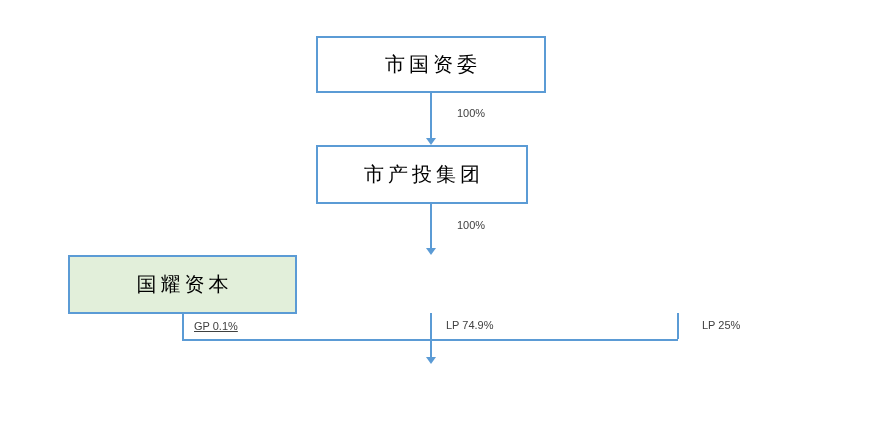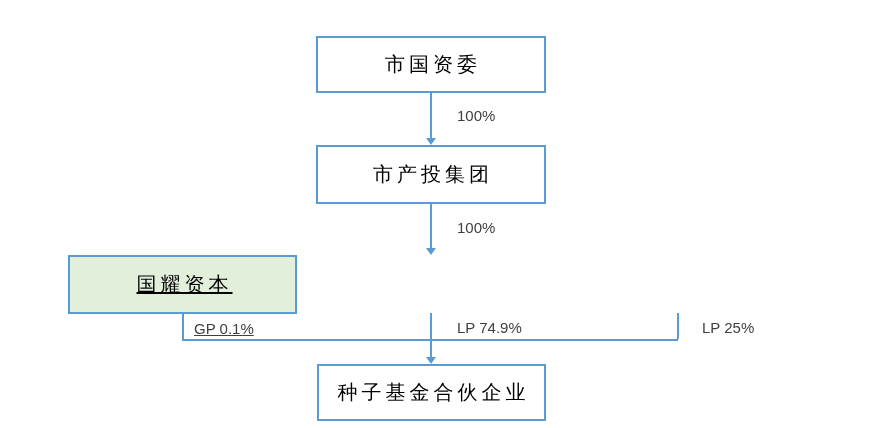--- a/index.html
+++ b/index.html
@@ -25,22 +25,22 @@
     font-family: "Liberation Serif", "DejaVu Serif", serif;
     font-size: 20px;
     letter-spacing: 4px;
     text-indent: 4px;
     color: var(--label-color, #000000);
     white-space: nowrap;
   }
   .node.highlight { background: var(--highlight-fill, #E2EFDA); }
 
   #n-sasac    { left: 316px; top: 20px;  width: 230px; height: 57px; }
-  #n-chantou  { left: 316px; top: 129px; width: 230px; height: 59px; }
-  #n-guoyao   { left: 68px;  top: 239px; width: 229px; height: 59px; text-decoration: underline; }
+  #n-chantou  { left: 316px; top: 129px; width: 212px; height: 59px; }
+  #n-guoyao   { left: 68px;  top: 239px; width: 229px; height: 59px; }
   #n-kechuang { left: 317px; top: 239px; width: 229px; height: 58px; }
   #n-tianshi  { left: 565px; top: 237px; width: 232px; height: 60px; }
   #n-seed     { left: 317px; top: 348px; width: 229px; height: 57px; }
 
   .vline, .hline {
     position: absolute;
     background: var(--connector, #5B9BD5);
   }
   .vline { width: 1.5px; }
   .hline { height: 1.5px; }
@@ -59,28 +59,28 @@
     border-right: 5px solid transparent;
     border-top: 7px solid var(--connector, #5B9BD5);
   }
   #a-sasac-chantou    { left: 426px; top: 122px; }
   #a-chantou-kechuang { left: 426px; top: 232px; }
   #a-kechuang-seed    { left: 426px; top: 341px; }
 
   .edge-label {
     position: absolute;
     font-family: "Liberation Sans", sans-serif;
-    font-size: 15px;
+    font-size: 11px;
     color: var(--edge-label-color, #404040);
     white-space: nowrap;
   }
   #e-sasac-chantou    { left: 457px; top: 91px; }
   #e-chantou-kechuang { left: 457px; top: 203px; }
   #e-guoyao-seed      { left: 194px; top: 304px; text-decoration: underline; }
-  #e-kechuang-seed    { left: 457px; top: 303px; }
+  #e-kechuang-seed    { left: 446px; top: 303px; }
   #e-tianshi-seed     { left: 702px; top: 303px; }
 </style>
 </head>
 <body>
 
 <div class="canvas">
 
   <div class="node" id="n-sasac">
     <span class="node-label">市国资委</span>
   </div>
@@ -88,23 +88,20 @@
   <div class="node" id="n-chantou">
     <span class="node-label">市产投集团</span>
   </div>
 
   <div class="node highlight" id="n-guoyao">
     <span class="node-label">国耀资本</span>
   </div>
 
 
 
-  <div class="node" id="n-seed">
-    <span class="node-label">种子基金合伙企业</span>
-  </div>
 
   <div class="vline" id="v-sasac-chantou"></div>
   <div class="arrow-down" id="a-sasac-chantou"></div>
 
   <div class="vline" id="v-chantou-kechuang"></div>
   <div class="arrow-down" id="a-chantou-kechuang"></div>
 
   <div class="vline" id="v-guoyao-down"></div>
   <div class="hline" id="h-merge"></div>
   <div class="vline" id="v-tianshi-down"></div>

